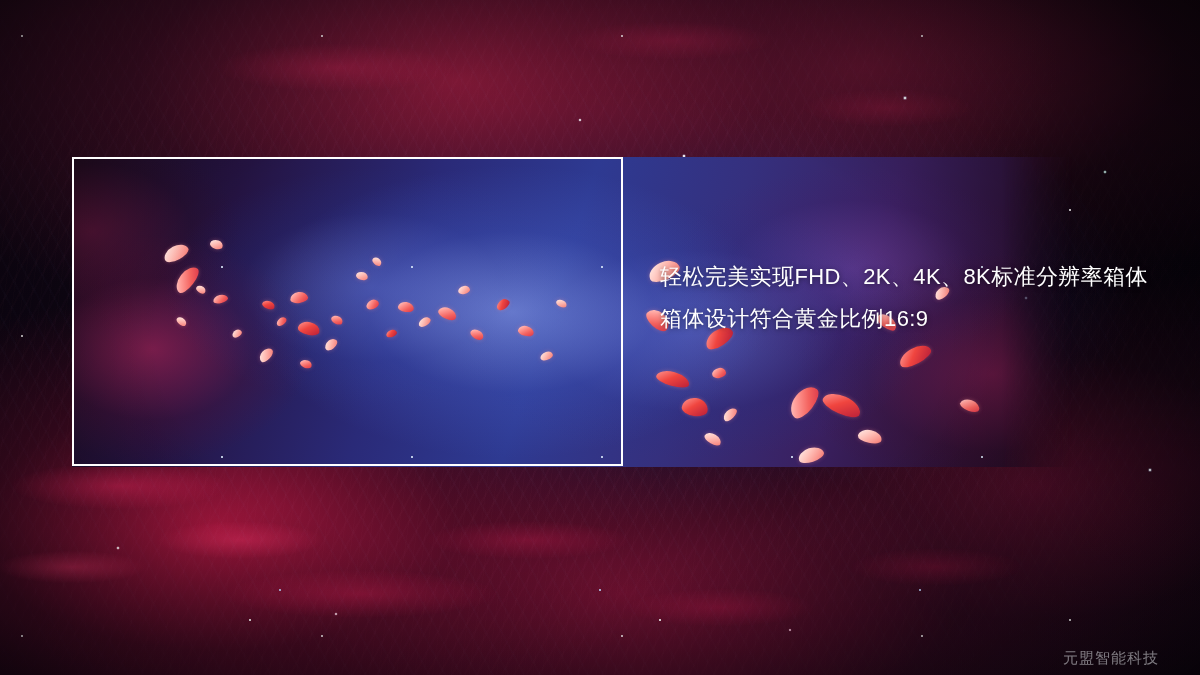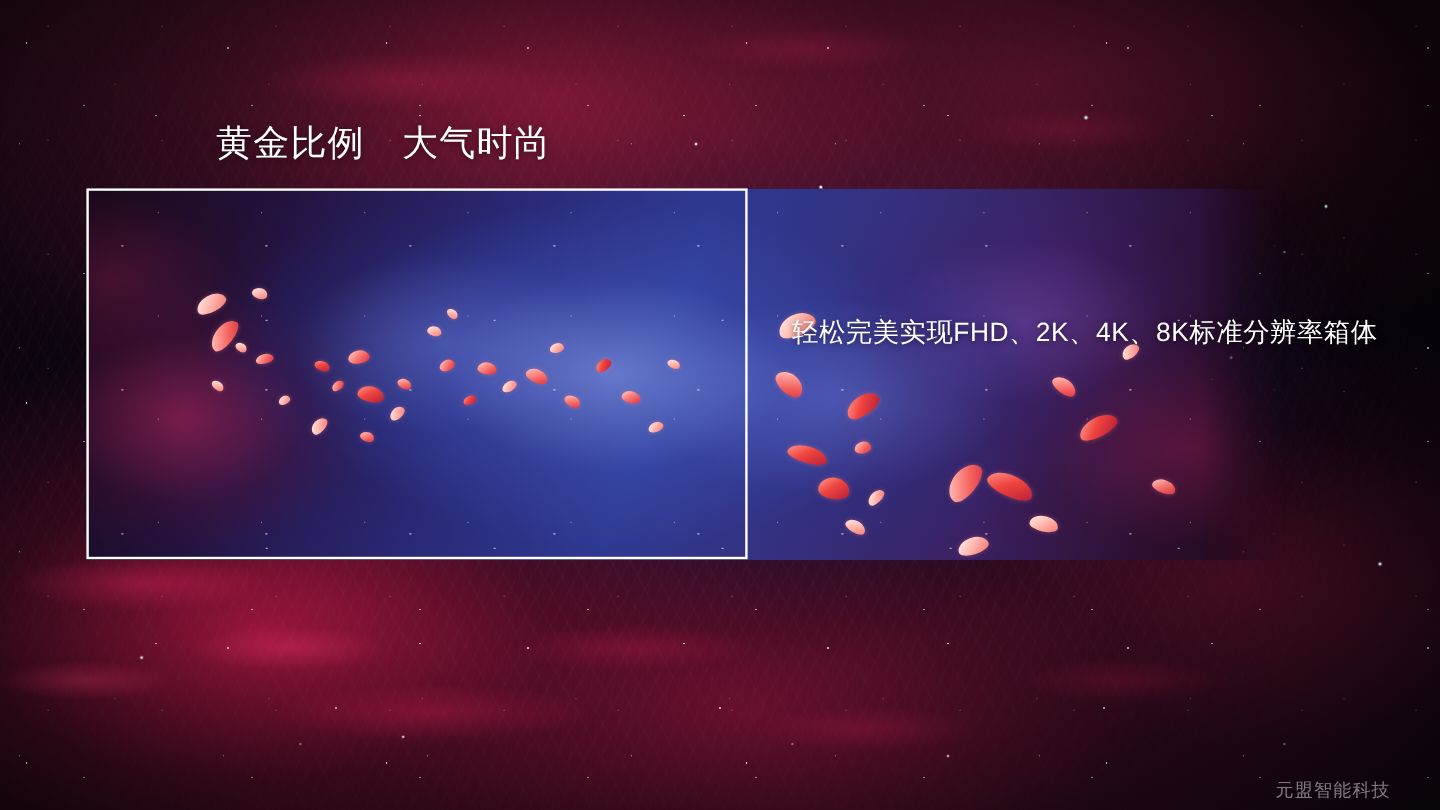--- a/index.html
+++ b/index.html
@@ -281,21 +281,21 @@
       <div class="petal deep" style="left: 898px; top: 348px; width: 34px; height: 16px; transform: rotate(-28deg);"></div>
       <div class="petal pale" style="left: 858px; top: 430px; width: 24px; height: 13px; transform: rotate(12deg);"></div>
       <div class="petal pale" style="left: 934px; top: 288px; width: 16px; height: 10px; transform: rotate(-40deg);"></div>
       <div class="petal" style="left: 960px; top: 400px; width: 20px; height: 11px; transform: rotate(20deg);"></div>
     </div>
 
   <div class="bg-layer bg-vignette"></div>
 
   <div id="framed-panel"></div>
 
-  <div id="title">黄金比例　大气时尚</div>
 
   <div id="body-copy">
     <div class="body-line">轻松完美实现FHD、2K、4K、8K标准分辨率箱体</div>
+    <div class="body-line">箱体设计符合黄金比例16:9</div>
   </div>
 
   <div id="watermark">元盟智能科技</div>
 
 </div>
 
 </body></html>

